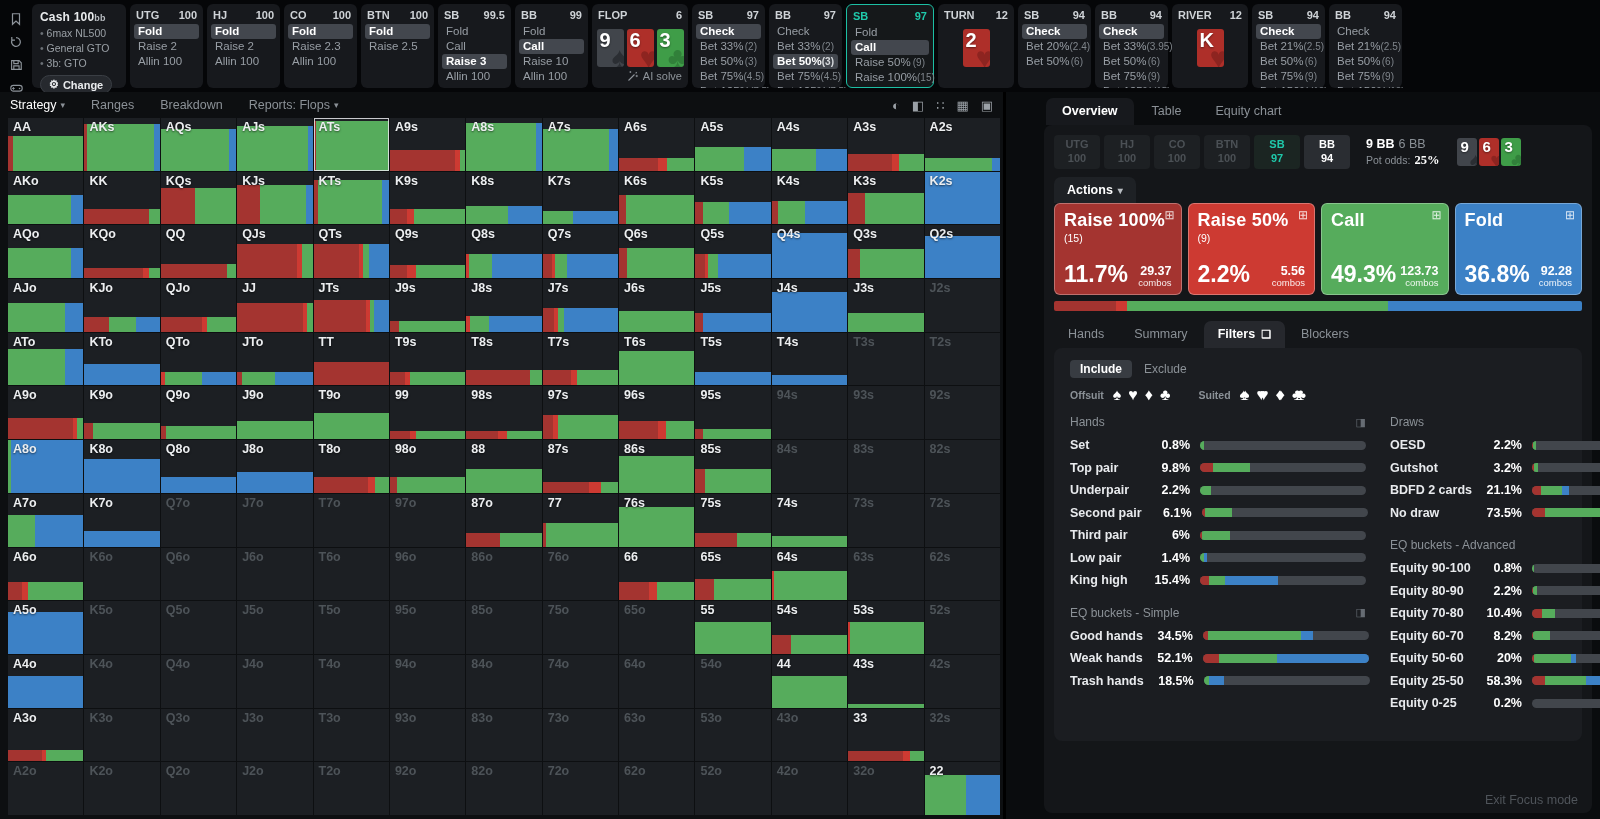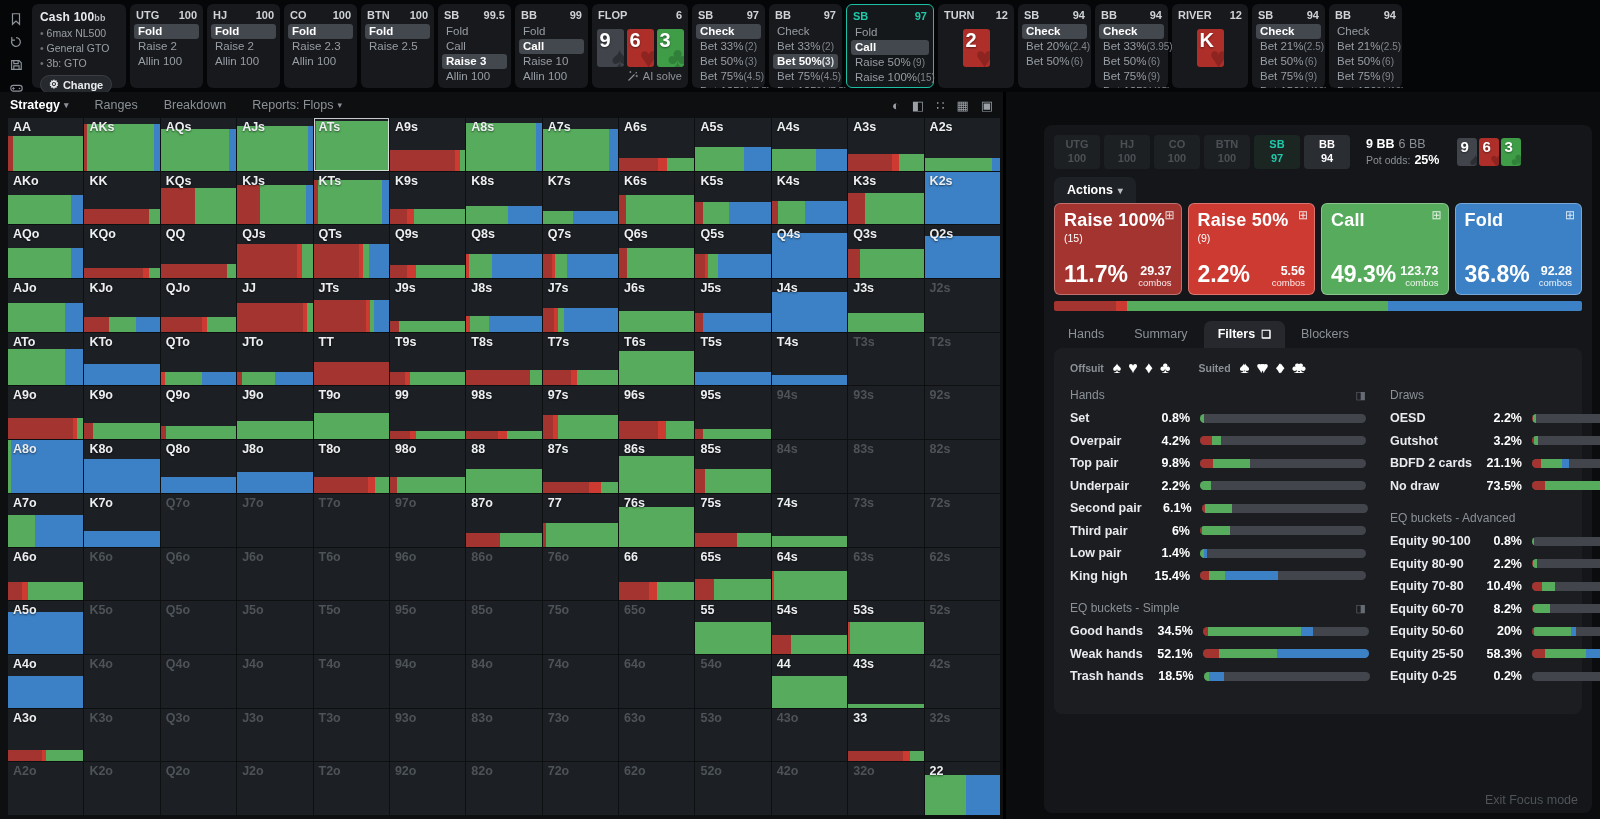--- a/index.html
+++ b/index.html
@@ -49,21 +49,21 @@
   .pcard.spade { background:#41454b; } .pcard.spade .suit-bg { color:#2b2e33; }
   .pcard.heart { background:#ae2f29; } .pcard.heart .suit-bg { color:#8d2420; }
   .pcard.club  { background:#3f9d48; } .pcard.club  .suit-bg { color:#31803a; }
   .street-footer { margin-top:auto; display:flex; justify-content:flex-end; align-items:center;
     gap:4px; color:#8f959b; font-size:11px; padding-bottom:1px; }
 
   
   .grid-panel { position:absolute; left:0; top:92px; width:1003px; bottom:0; background:#0d0f11; }
   .grid-header { height:26px; display:flex; align-items:center; padding:0 10px; gap:26px; }
   .gtab { font-size:12.5px; color:#8b9197; display:flex; align-items:center; gap:4px; }
-  .gtab.active { color:#fff; font-weight:700; }
+  .gtab.active { color:#fff; font-weight:400; }
   .gh-icons { margin-left:auto; display:flex; gap:12px; color:#9aa0a6; font-size:13px; }
   #matrix { position:absolute; left:8px; right:3px; top:26px; bottom:4px; display:grid;
     grid-template-columns:repeat(13,1fr); grid-template-rows:repeat(13,1fr); gap:1px; }
   .cell { position:relative; background:#1c1f23; overflow:hidden; }
   .cell .hl-outline { position:absolute; inset:0; outline:1px solid rgba(230,232,235,.85); outline-offset:-1px; z-index:3; }
   .cell .lbl { position:absolute; top:2px; left:5px; font-size:12.5px; font-weight:600;
     color:#eceef0; z-index:2; text-shadow:0 1px 2px rgba(0,0,0,.55); }
   .cell.faded .lbl { color:#4d5358; text-shadow:none; }
   .cell .bar { position:absolute; left:0; right:0; bottom:0; display:flex; z-index:1; }
   .cell .bar span { height:100%; display:block; }
@@ -78,21 +78,21 @@
   .seats-row { display:flex; gap:4px; align-items:center; margin:2px 0 8px; }
   .seat { width:46px; height:34px; border-radius:4px; background:#1d2023; display:flex;
     flex-direction:column; align-items:center; justify-content:center; font-size:11px;
     font-weight:700; line-height:1.25; color:#4b5055; }
   .seat.hero { background:#1b2522; color:#1fc9ab; }
   .seat.active { background:#2a2d32; color:#fff; }
   .pot-block { margin-left:12px; line-height:1.3; }
   .pot-l1 { font-size:12.5px; font-weight:700; color:#fff; }
   .pot-l1 .side { color:#8a9096; font-weight:400; margin-left:4px; }
   .pot-l2 { font-size:10.5px; color:#8a9096; }
-  .pot-l2 .oddsv { color:#fff; font-weight:700; font-size:12.5px; margin-left:4px; }
+  .pot-l2 .oddsv { color:#fff; font-weight:700; font-size:12.5px; margin-left:4px;font-family:Liberation Serif, serif; }
   .board-cards { display:flex; gap:2px; margin-left:14px; }
   .actions-dd { display:inline-flex; align-items:center; gap:5px; background:#1e2125;
     border-radius:7px 7px 0 0; padding:6px 13px 6px; font-size:12.5px; font-weight:700; color:#fff; }
   .boxes { display:flex; gap:6px; height:92px; margin-bottom:6px; }
   .abox { flex:1; border-radius:6px; border:1px solid rgba(255,255,255,.30); padding:6px 9px;
     color:#fff; display:flex; flex-direction:column; position:relative; }
   .abox .t { font-size:18px; font-weight:700; letter-spacing:.2px; }
   .abox .sub { font-size:10.5px; margin-top:1px; }
   .abox .corner { position:absolute; top:4px; right:6px; font-size:12px; opacity:.8; }
   .abox .brow { margin-top:auto; display:flex; justify-content:space-between; align-items:flex-end; }
@@ -1451,20 +1451,25 @@
         <span class="lbl">22</span>
         <div class="bar" style="height: 75%;">
           <span style="width: 55%; background: rgb(86, 172, 92);"></span>
           <span style="width: 45%; background: rgb(60, 129, 198);"></span>
         </div>
       </div>
     </div>
 </section>
 
 <aside class="right">
+  <div class="panel-tabs" id="panel-tabs">
+      <span class="ptab active">Overview</span>
+      <span class="ptab">Table</span>
+      <span class="ptab">Equity chart</span>
+    </div>
   <div class="panel-card">
     <div class="seats-row">
       <span id="seat-chips" style="display:flex;gap:4px;">
           <span class="seat dim">
             <span>UTG</span>
             <span>100</span>
           </span>
           <span class="seat dim">
             <span>HJ</span>
             <span>100</span>
@@ -1578,20 +1583,24 @@
         <span class="ftab active">
           <span>Filters</span>
           <span style="font-size: 11px;">❏</span>
         </span>
         <span class="ftab">
           <span>Blockers</span>
         </span>
       </div>
 
     <div class="filters-body">
+      <div class="inc-row">
+        <span class="inc">Include</span>
+        <span class="exc">Exclude</span>
+      </div>
       <div class="suits-row" id="suits-row">
           <span class="suit-label">Offsuit</span>
           <span class="suit-g">♠</span>
           <span class="suit-g">♥</span>
           <span class="suit-g">♦</span>
           <span class="suit-g">♣</span>
           <span class="suited-gap"></span>
           <span class="suit-label">Suited</span>
           <span class="suited-pair">
             <span class="suit-g">♠</span>
@@ -1620,30 +1629,20 @@
               <div class="frow">
                 <span class="fl">Set</span>
                 <span class="fp">0.8%</span>
                 <span class="ftrack">
                   <span style="width: 2.44648%; display: flex; height: 100%;">
                     <span style="width: 100%; background: rgb(86, 172, 92);"></span>
                   </span>
                 </span>
               </div>
               <div class="frow">
-                <span class="fl">Overpair</span>
-                <span class="fp">4.2%</span>
-                <span class="ftrack">
-                  <span style="width: 12.844%; display: flex; height: 100%;">
-                    <span style="width: 55%; background: rgb(164, 52, 48);"></span>
-                    <span style="width: 45%; background: rgb(86, 172, 92);"></span>
-                  </span>
-                </span>
-              </div>
-              <div class="frow">
                 <span class="fl">Top pair</span>
                 <span class="fp">9.8%</span>
                 <span class="ftrack">
                   <span style="width: 29.9694%; display: flex; height: 100%;">
                     <span style="width: 27%; background: rgb(164, 52, 48);"></span>
                     <span style="width: 73%; background: rgb(86, 172, 92);"></span>
                   </span>
                 </span>
               </div>
               <div class="frow">

